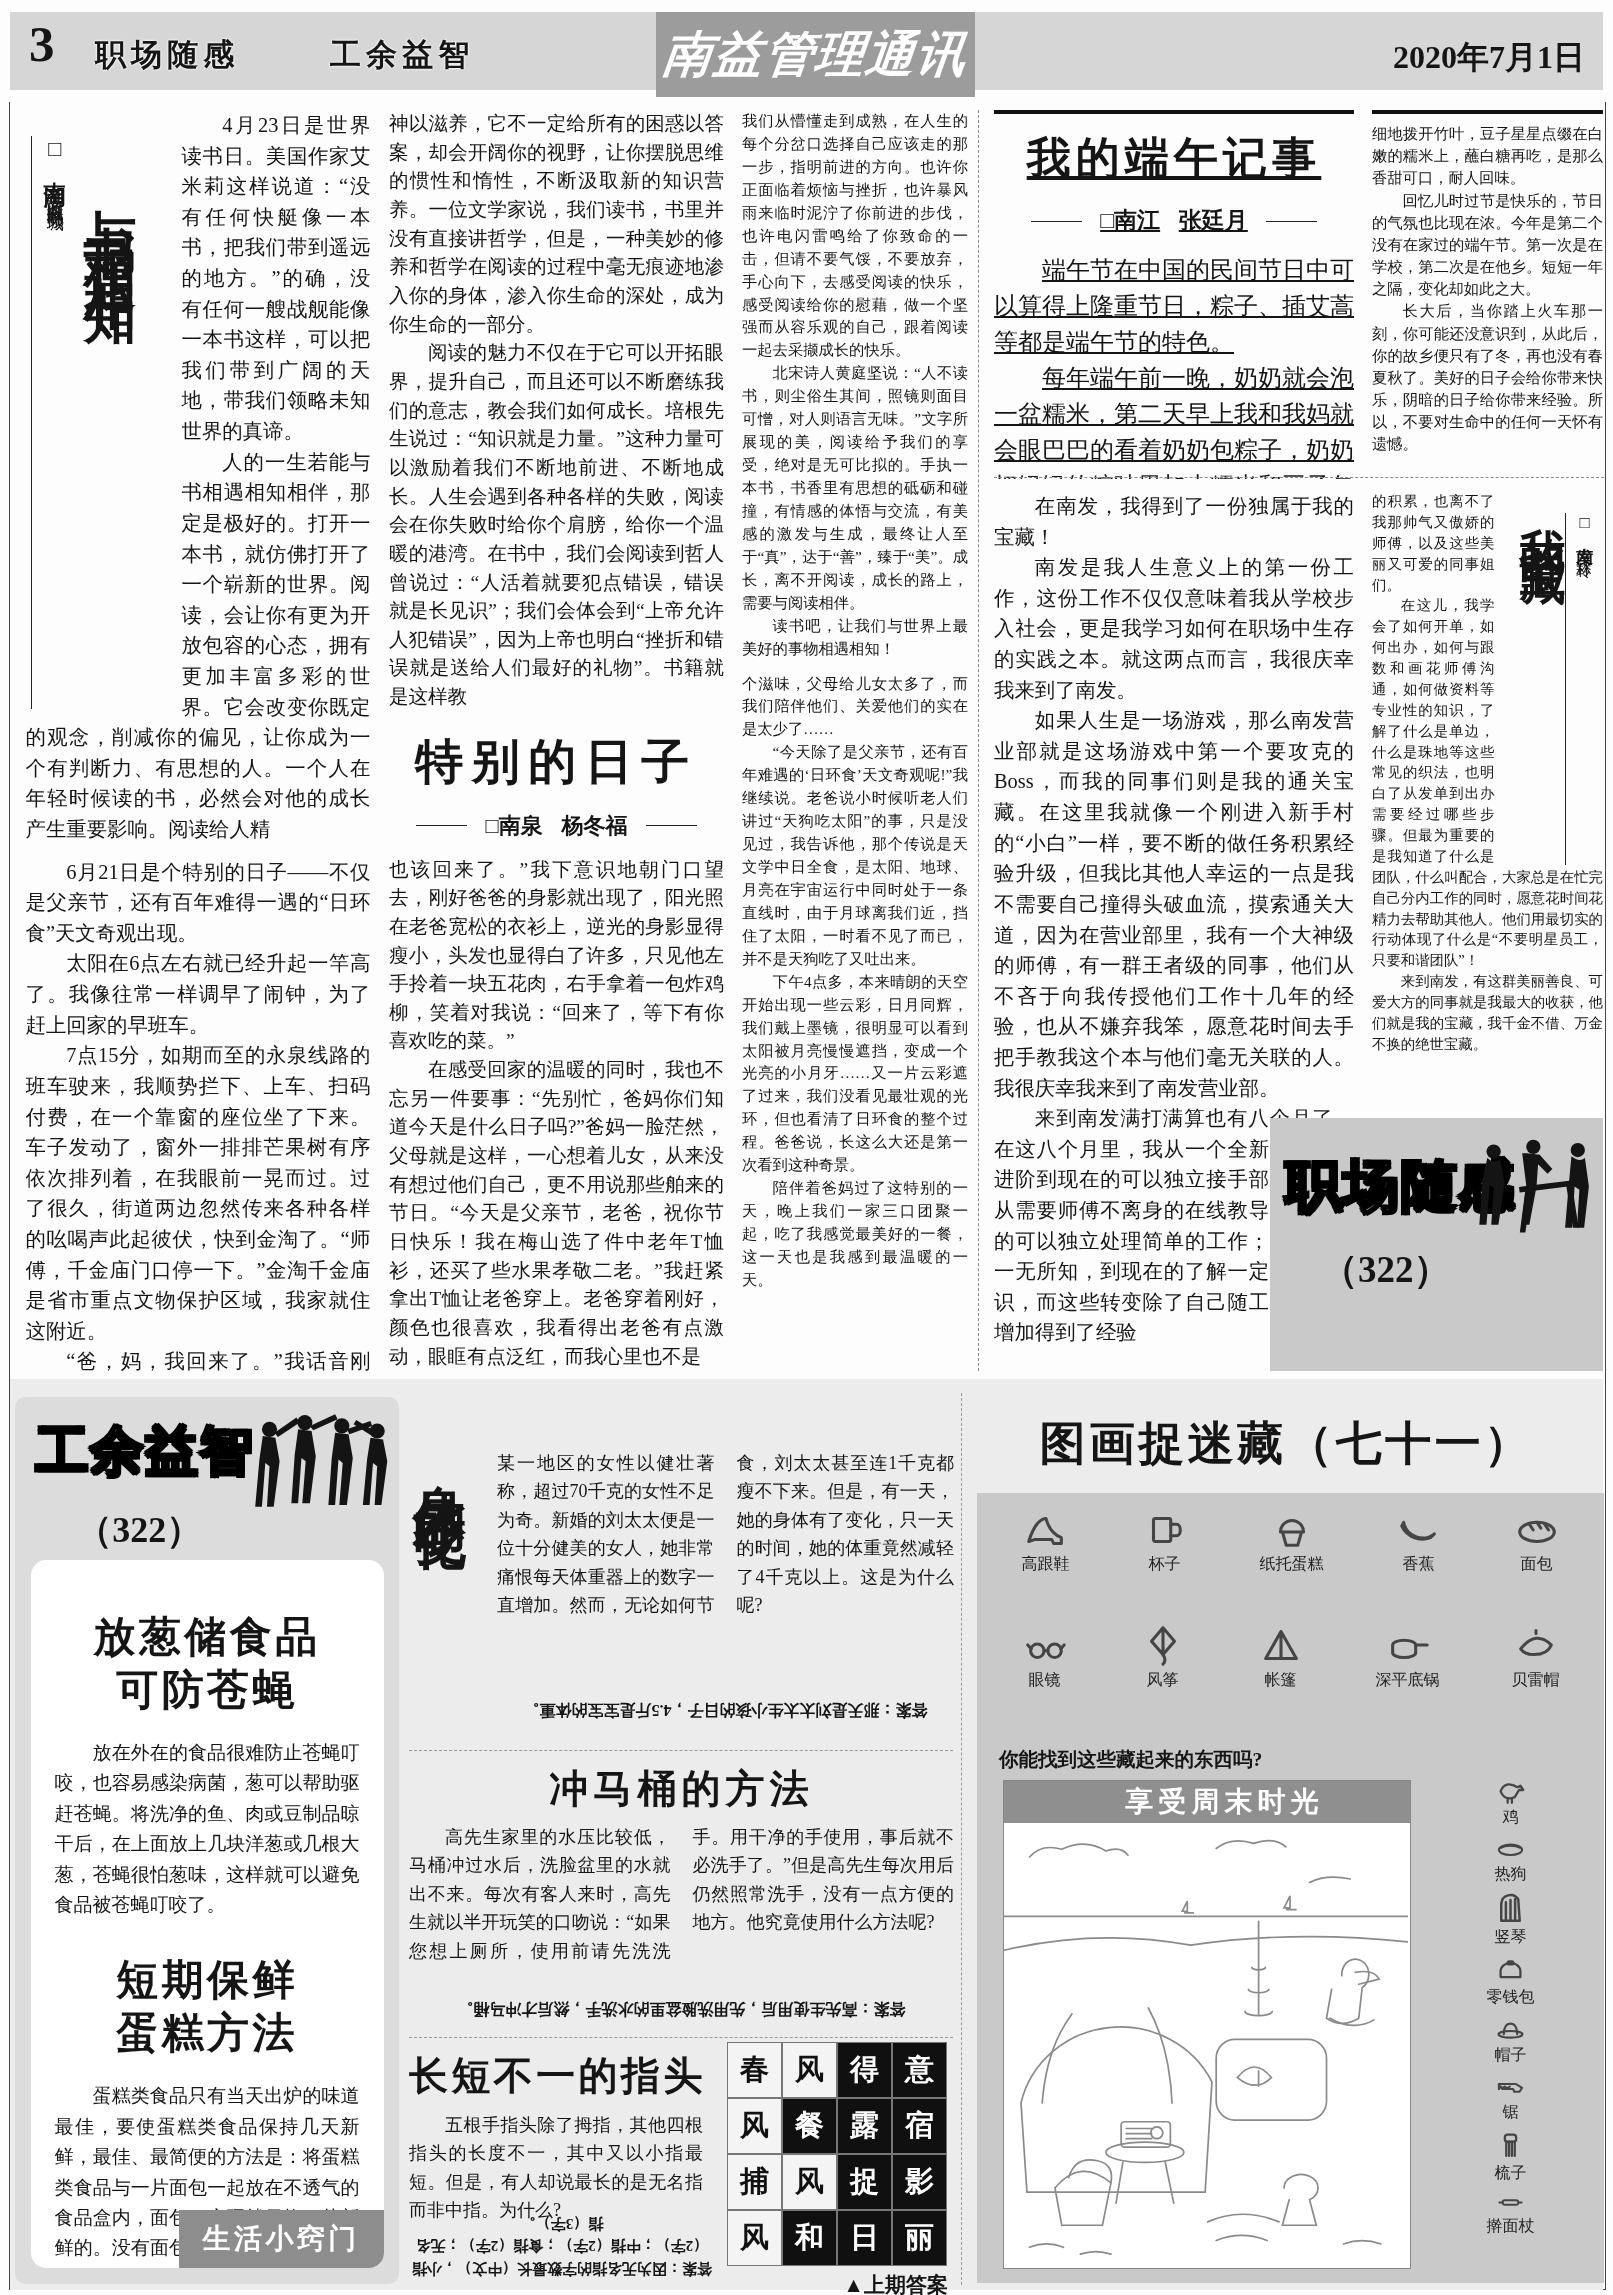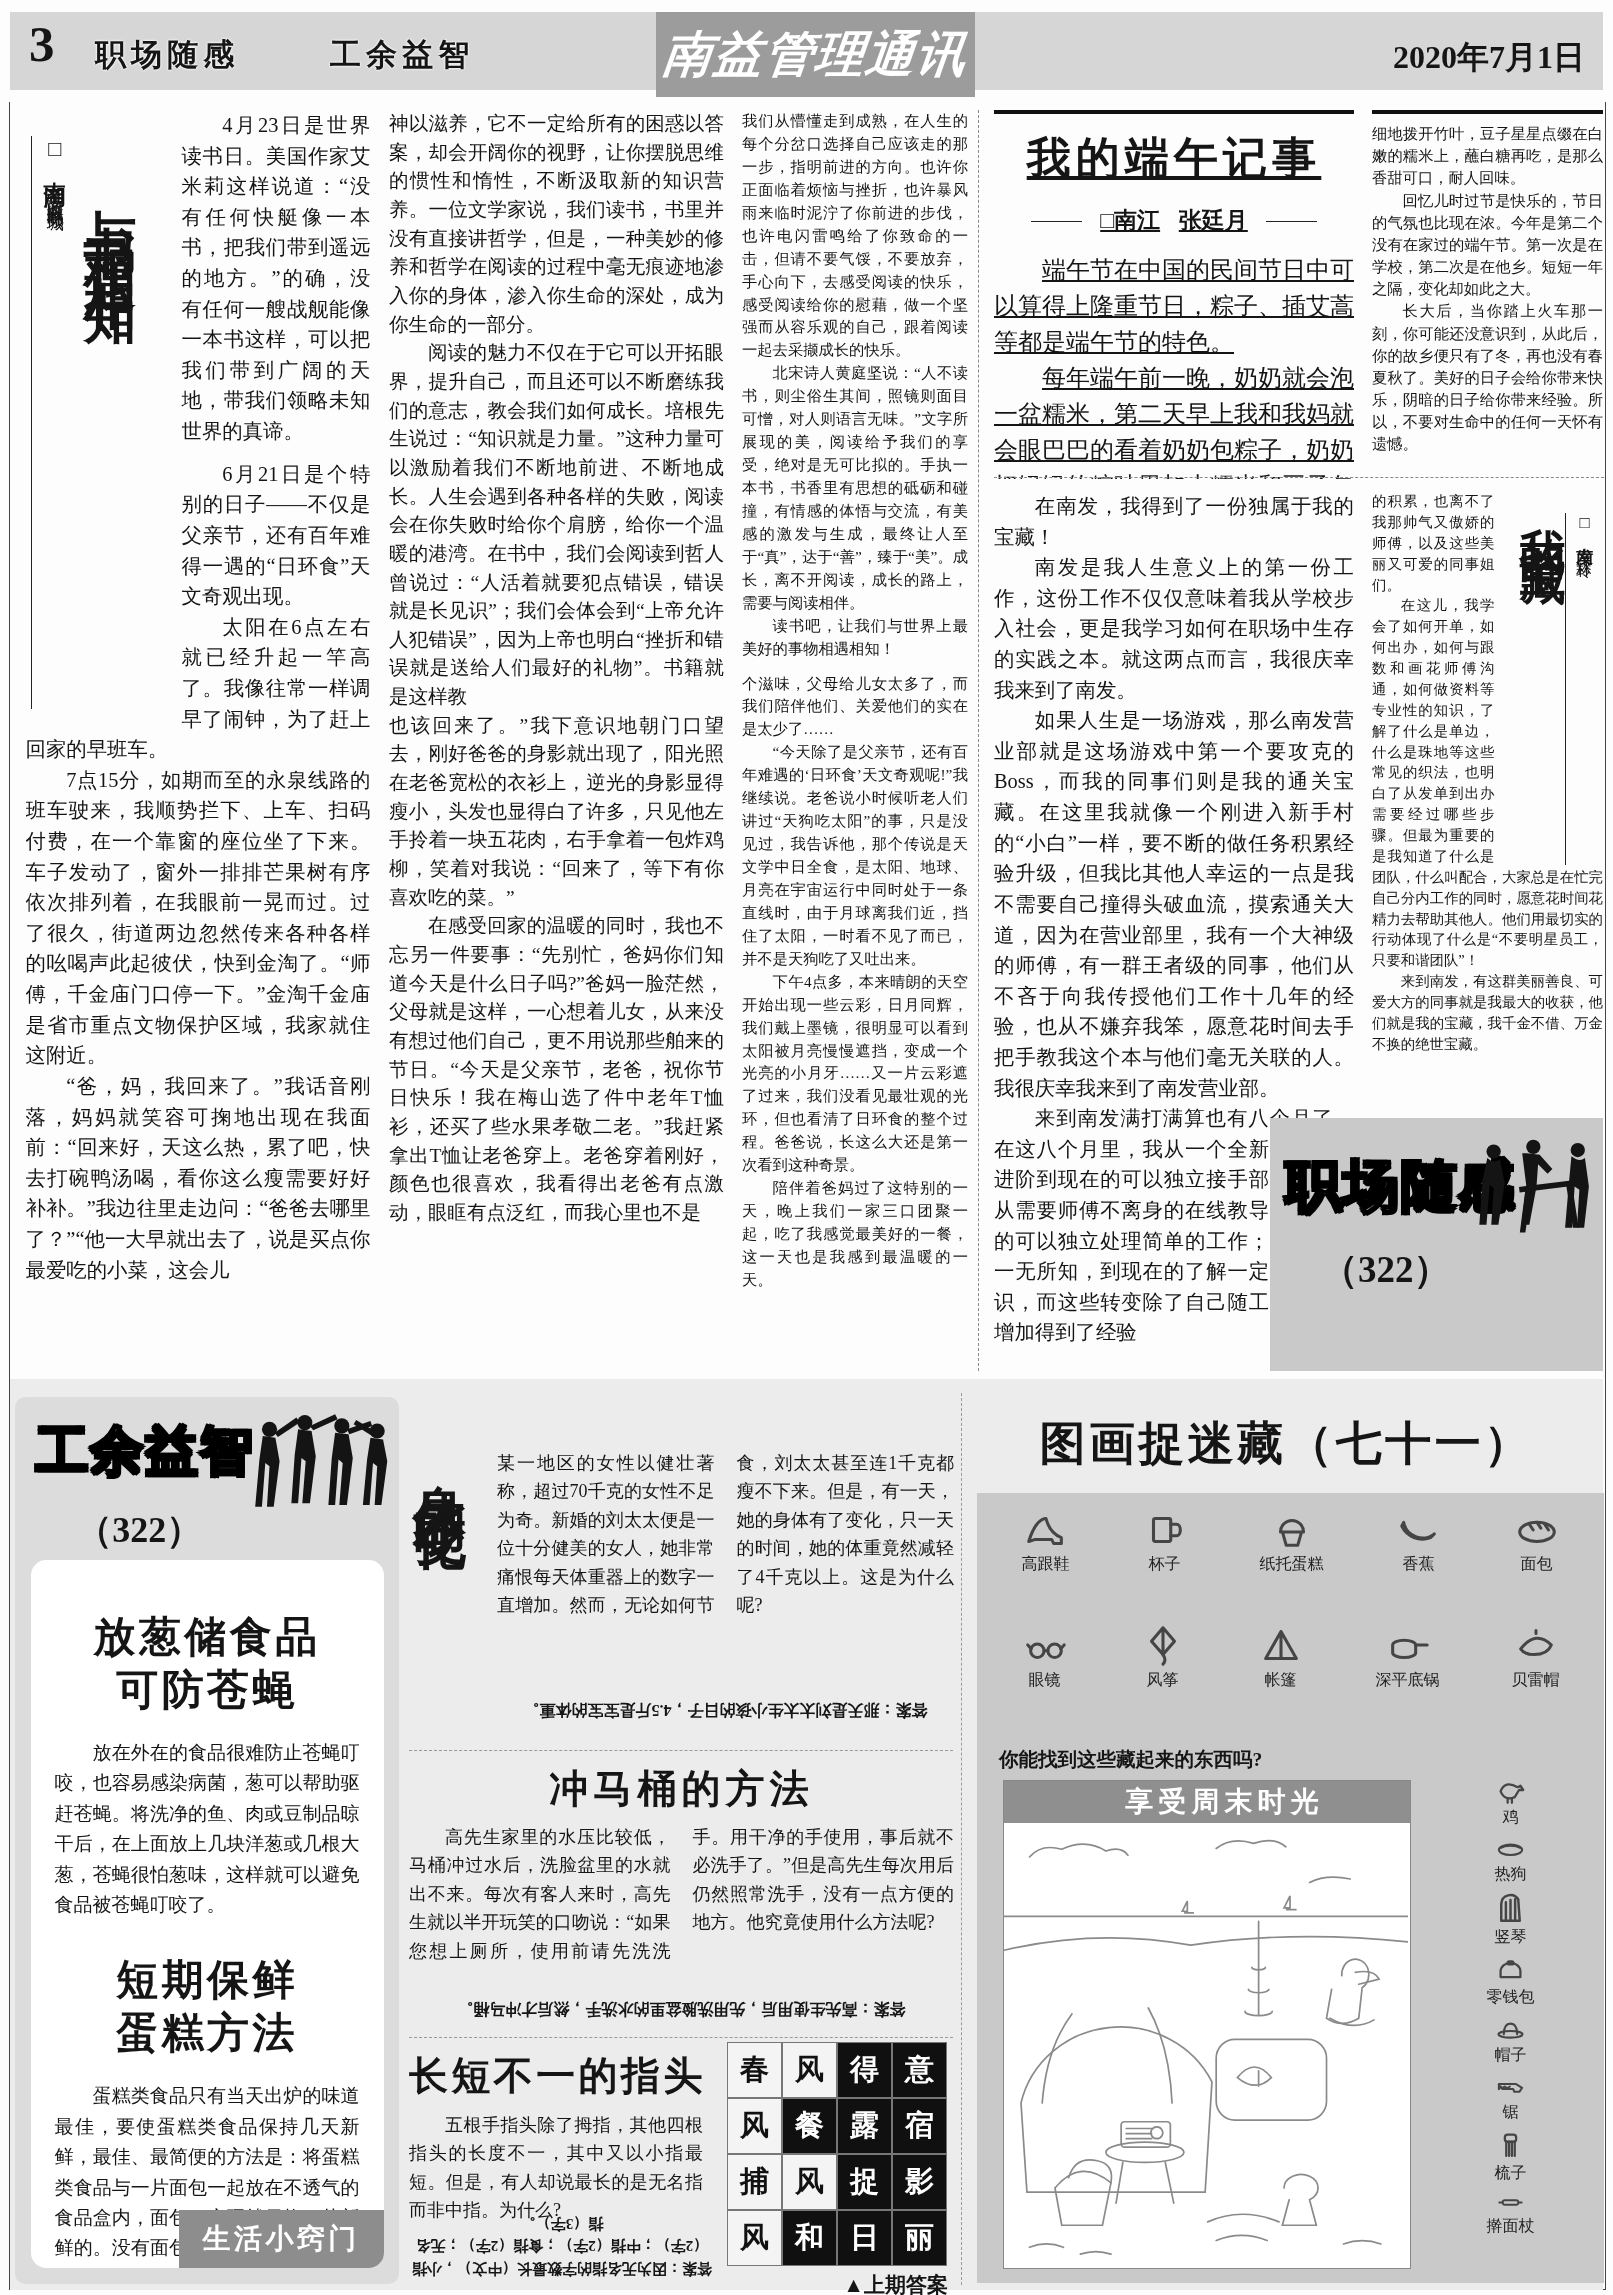--- a/index.html
+++ b/index.html
@@ -115,30 +115,40 @@
 
   <div id="col1" class="col">
     <div id="bookhead">
       <div id="booktitle" class="vt">与书相遇相知</div>
       <div id="bookauth">
         <span class="a1 vt">□南湖</span>
         <span class="a2 vt">旧时微风晓倾城</span>
       </div>
     </div>
     <p class="p">4月23日是世界读书日。美国作家艾米莉这样说道：“没有任何快艇像一本书，把我们带到遥远的地方。”的确，没有任何一艘战舰能像一本书这样，可以把我们带到广阔的天地，带我们领略未知世界的真谛。</p>
+    <p class="p">人的一生若能与书相遇相知相伴，那定是极好的。打开一本书，就仿佛打开了一个崭新的世界。阅读，会让你有更为开放包容的心态，拥有更加丰富多彩的世界。它会改变你既定的观念，削减你的偏见，让你成为一个有判断力、有思想的人。一个人在年轻时候读的书，必然会对他的成长产生重要影响。阅读给人精</p>
     <div class="gap"></div>
     <p class="p">6月21日是个特别的日子——不仅是父亲节，还有百年难得一遇的“日环食”天文奇观出现。</p>
     <p class="p">太阳在6点左右就已经升起一竿高了。我像往常一样调早了闹钟，为了赶上回家的早班车。</p>
     <p class="p">7点15分，如期而至的永泉线路的班车驶来，我顺势拦下、上车、扫码付费，在一个靠窗的座位坐了下来。车子发动了，窗外一排排芒果树有序依次排列着，在我眼前一晃而过。过了很久，街道两边忽然传来各种各样的吆喝声此起彼伏，快到金淘了。“师傅，千金庙门口停一下。”金淘千金庙是省市重点文物保护区域，我家就住这附近。</p>
     <p class="p">“爸，妈，我回来了。”我话音刚落，妈妈就笑容可掬地出现在我面前：“回来好，天这么热，累了吧，快去打碗鸭汤喝，看你这么瘦需要好好补补。”我边往里走边问：“爸爸去哪里了？”“他一大早就出去了，说是买点你最爱吃的小菜，这会儿</p>
   </div>
 
   <div id="col2" class="col">
     <p class="p noind">神以滋养，它不一定给所有的困惑以答案，却会开阔你的视野，让你摆脱思维的惯性和惰性，不断汲取新的知识营养。一位文学家说，我们读书，书里并没有直接讲哲学，但是，一种美妙的修养和哲学在阅读的过程中毫无痕迹地渗入你的身体，渗入你生命的深处，成为你生命的一部分。</p>
     <p class="p">阅读的魅力不仅在于它可以开拓眼界，提升自己，而且还可以不断磨练我们的意志，教会我们如何成长。培根先生说过：“知识就是力量。”这种力量可以激励着我们不断地前进、不断地成长。人生会遇到各种各样的失败，阅读会在你失败时给你个肩膀，给你一个温暖的港湾。在书中，我们会阅读到哲人曾说过：“人活着就要犯点错误，错误就是长见识”；我们会体会到“上帝允许人犯错误”，因为上帝也明白“挫折和错误就是送给人们最好的礼物”。书籍就是这样教</p>
+    <div id="sdhead">
+      <div id="sdtitle">特别的日子</div>
+      <div class="authrow">
+        <span class="dash"></span>
+        <span>□南泉</span>
+        <span>杨冬福</span>
+        <span class="dash"></span>
+      </div>
+    </div>
     <p class="p noind">也该回来了。”我下意识地朝门口望去，刚好爸爸的身影就出现了，阳光照在老爸宽松的衣衫上，逆光的身影显得瘦小，头发也显得白了许多，只见他左手拎着一块五花肉，右手拿着一包炸鸡柳，笑着对我说：“回来了，等下有你喜欢吃的菜。”</p>
     <p class="p">在感受回家的温暖的同时，我也不忘另一件要事：“先别忙，爸妈你们知道今天是什么日子吗?”爸妈一脸茫然，父母就是这样，一心想着儿女，从来没有想过他们自己，更不用说那些舶来的节日。“今天是父亲节，老爸，祝你节日快乐！我在梅山选了件中老年T恤衫，还买了些水果孝敬二老。”我赶紧拿出T恤让老爸穿上。老爸穿着刚好，颜色也很喜欢，我看得出老爸有点激动，眼眶有点泛红，而我心里也不是</p>
   </div>
 
   <div id="col3" class="col">
     <p class="p noind">我们从懵懂走到成熟，在人生的每个分岔口选择自己应该走的那一步，指明前进的方向。也许你正面临着烦恼与挫折，也许暴风雨来临时泥泞了你前进的步伐，也许电闪雷鸣给了你致命的一击，但请不要气馁，不要放弃，手心向下，去感受阅读的快乐，感受阅读给你的慰藉，做一个坚强而从容乐观的自己，跟着阅读一起去采撷成长的快乐。</p>
     <p class="p">北宋诗人黄庭坚说：“人不读书，则尘俗生其间，照镜则面目可憎，对人则语言无味。”文字所展现的美，阅读给予我们的享受，绝对是无可比拟的。手执一本书，书香里有思想的砥砺和碰撞，有情感的体悟与交流，有美感的激发与生成，最终让人至于“真”，达于“善”，臻于“美”。成长，离不开阅读，成长的路上，需要与阅读相伴。</p>
     <p class="p">读书吧，让我们与世界上最美好的事物相遇相知！</p>
     <div class="gap"></div>
     <p class="p noind">个滋味，父母给儿女太多了，而我们陪伴他们、关爱他们的实在是太少了……</p>

